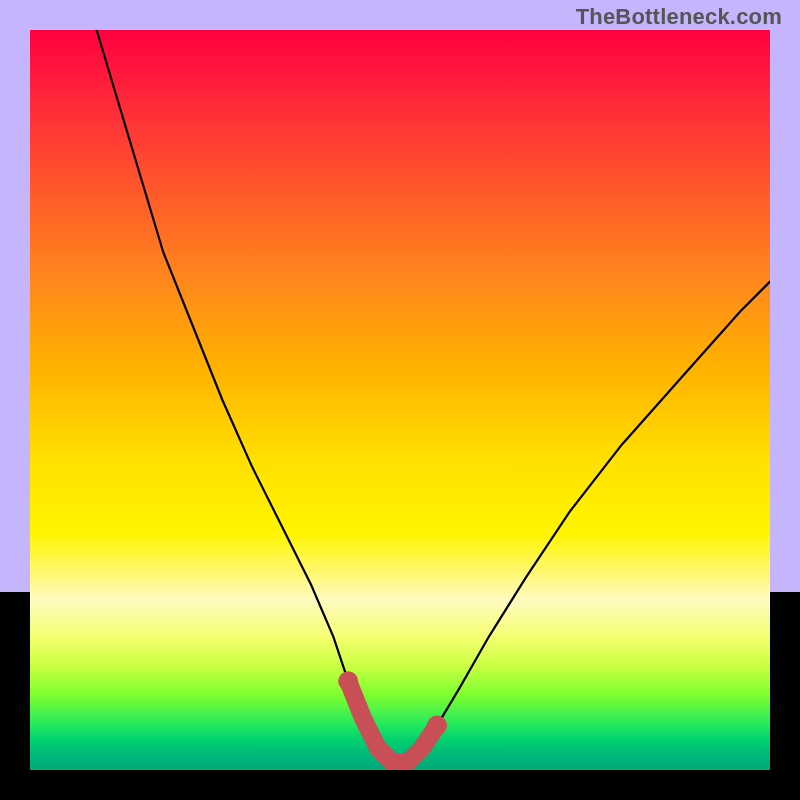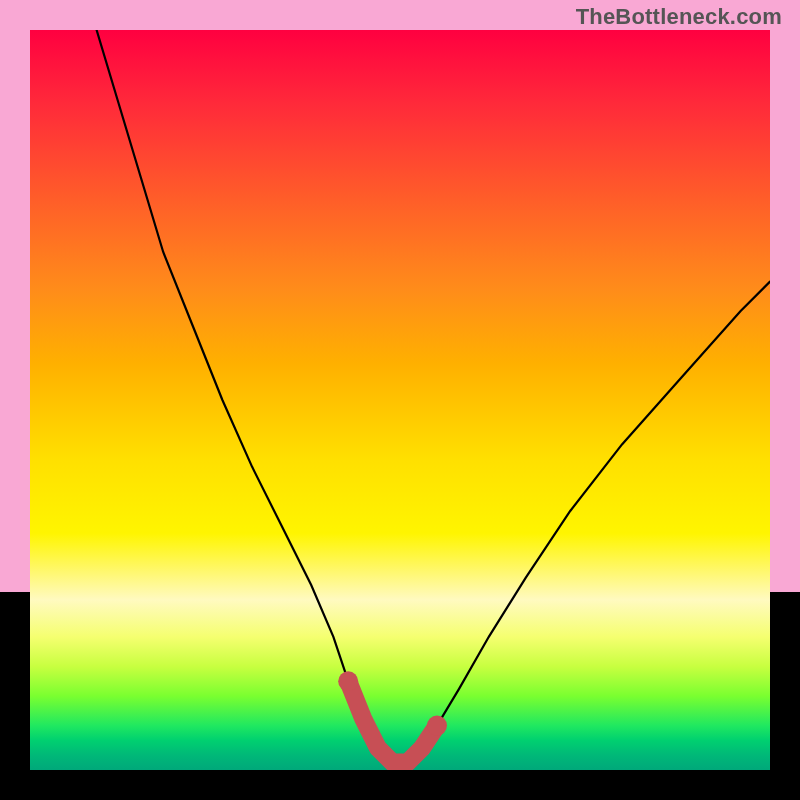--- a/index.html
+++ b/index.html
@@ -8,21 +8,21 @@
     width: 800px;
     height: 800px;
     background: #000;
     overflow: hidden;
     font-family: Arial, Helvetica, sans-serif;
   }
   .frame {
     position: relative;
     width: 800px;
     height: 592px;
-    background: #f9a8d4;
+    background: #c4b5fd;
   }
   .watermark {
     position: absolute;
     top: 4px;
     right: 18px;
     color: #555;
     font-size: 22px;
     font-weight: 600;
     letter-spacing: 0.2px;
     z-index: 10;

